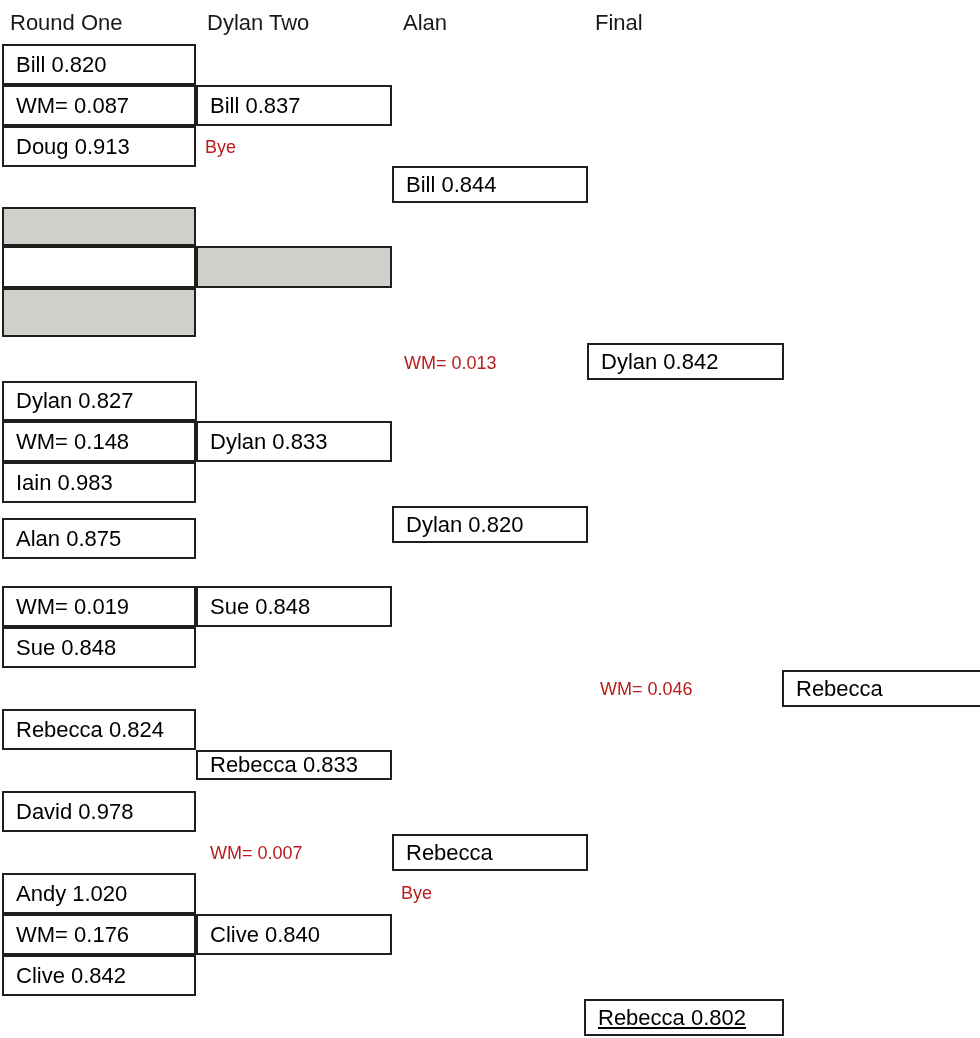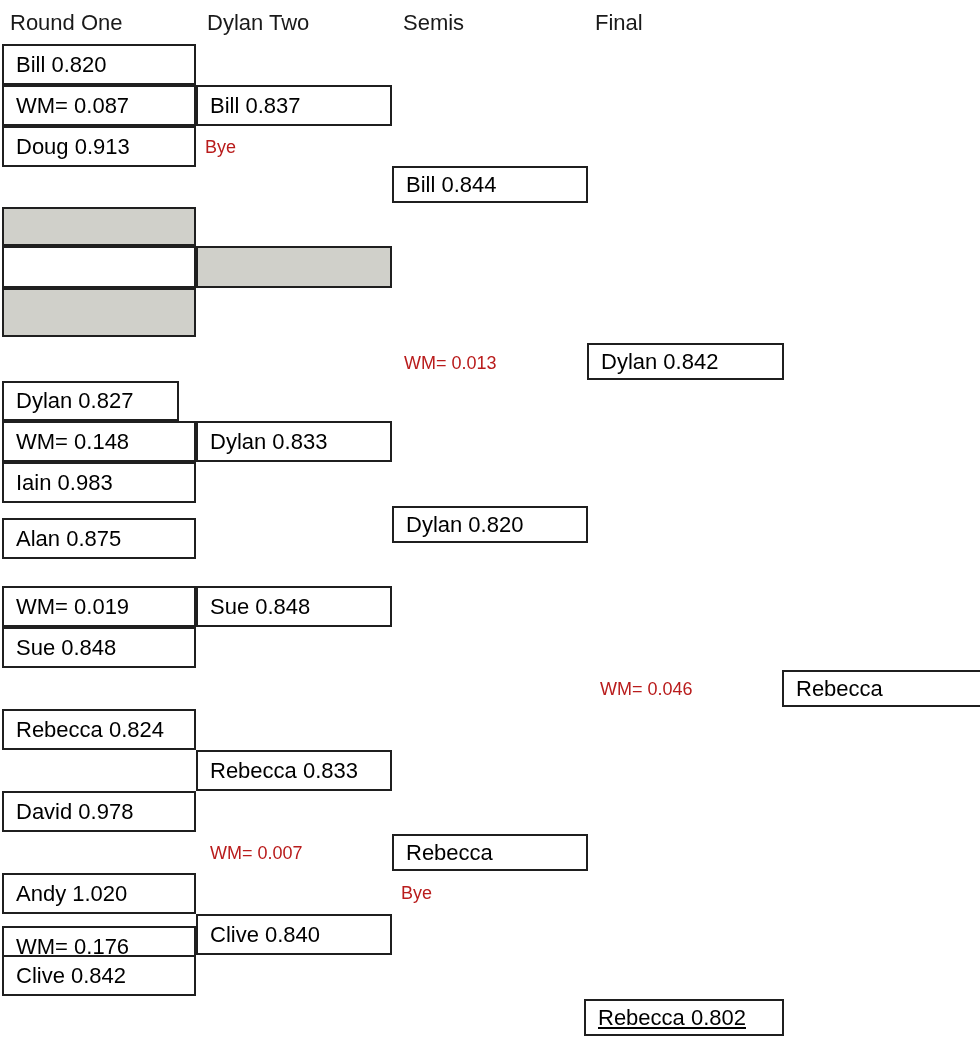--- a/index.html
+++ b/index.html
@@ -57,21 +57,21 @@
     padding-left: 6px;
   }
   .cell-text, .plain-text { display: block; }
 </style>
 </head>
 <body>
 
 <div id="bracket">
     <div class="col-header" style="left: 10px; top: 12px;">Round One</div>
     <div class="col-header" style="left: 207px; top: 12px;">Dylan Two</div>
-    <div class="col-header" style="left: 403px; top: 12px;">Semis</div>
+    <div class="col-header" style="left: 403px; top: 12px;">Alan</div>
     <div class="col-header" style="left: 595px; top: 12px;">Final</div>
     <div class="cell" style="left: 2px; top: 44px; width: 194px; height: 41px;">
       <span class="cell-text">Bill 0.820</span>
     </div>
     <div class="cell" style="left: 2px; top: 85px; width: 194px; height: 41px;">
       <span class="cell-text">WM= 0.087</span>
     </div>
     <div class="cell" style="left: 2px; top: 126px; width: 194px; height: 41px;">
       <span class="cell-text">Doug 0.913</span>
     </div>
@@ -95,21 +95,21 @@
     </div>
     <div class="cell shaded" style="left: 196px; top: 246px; width: 196px; height: 42px;">
       <span class="cell-text"></span>
     </div>
     <div class="plain" style="left: 398px; top: 344px; width: 190px; height: 37px;">
       <span class="plain-text">WM= 0.013</span>
     </div>
     <div class="cell" style="left: 587px; top: 343px; width: 197px; height: 37px;">
       <span class="cell-text">Dylan 0.842</span>
     </div>
-    <div class="cell" style="left: 2px; top: 381px; width: 177px; height: 40px;">
+    <div class="cell" style="left: 2px; top: 381px; width: 195px; height: 40px;">
       <span class="cell-text">Dylan 0.827</span>
     </div>
     <div class="cell" style="left: 2px; top: 421px; width: 194px; height: 41px;">
       <span class="cell-text">WM= 0.148</span>
     </div>
     <div class="cell" style="left: 2px; top: 462px; width: 194px; height: 41px;">
       <span class="cell-text">Iain 0.983</span>
     </div>
     <div class="cell" style="left: 196px; top: 421px; width: 196px; height: 41px;">
       <span class="cell-text">Dylan 0.833</span>
@@ -134,36 +134,36 @@
     </div>
     <div class="cell" style="left: 782px; top: 670px; width: 200px; height: 37px;">
       <span class="cell-text">Rebecca</span>
     </div>
     <div class="cell" style="left: 2px; top: 709px; width: 194px; height: 41px;">
       <span class="cell-text">Rebecca 0.824</span>
     </div>
     <div class="cell" style="left: 2px; top: 791px; width: 194px; height: 41px;">
       <span class="cell-text">David 0.978</span>
     </div>
-    <div class="cell" style="left: 196px; top: 750px; width: 196px; height: 41px;">
+    <div class="cell" style="left: 196px; top: 750px; width: 196px; height: 30px;">
       <span class="cell-text">Rebecca 0.833</span>
     </div>
     <div class="plain" style="left: 204px; top: 834px; width: 190px; height: 37px;">
       <span class="plain-text">WM= 0.007</span>
     </div>
     <div class="cell" style="left: 392px; top: 834px; width: 196px; height: 37px;">
       <span class="cell-text">Rebecca</span>
     </div>
     <div class="plain" style="left: 395px; top: 874px; width: 196px; height: 37px;">
       <span class="plain-text">Bye</span>
     </div>
     <div class="cell" style="left: 2px; top: 873px; width: 194px; height: 41px;">
       <span class="cell-text">Andy 1.020</span>
     </div>
-    <div class="cell" style="left: 2px; top: 914px; width: 194px; height: 41px; margin-top: 12px;">
+    <div class="cell" style="left: 2px; top: 914px; width: 194px; height: 41px;">
       <span class="cell-text">WM= 0.176</span>
     </div>
     <div class="cell" style="left: 2px; top: 955px; width: 194px; height: 41px;">
       <span class="cell-text">Clive 0.842</span>
     </div>
     <div class="cell" style="left: 196px; top: 914px; width: 196px; height: 41px;">
       <span class="cell-text">Clive 0.840</span>
     </div>
     <div class="cell" style="left: 584px; top: 999px; width: 200px; height: 37px; text-decoration: underline;">
       <span class="cell-text">Rebecca 0.802</span>

